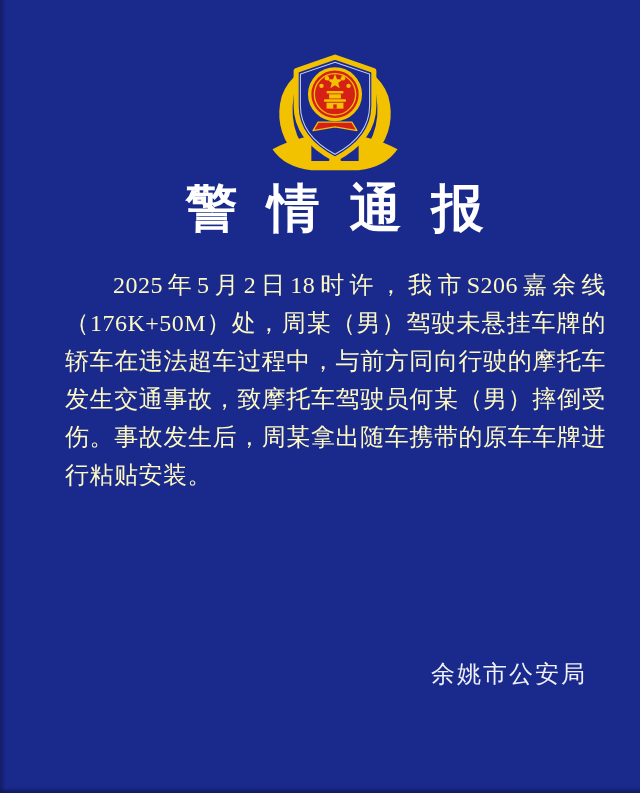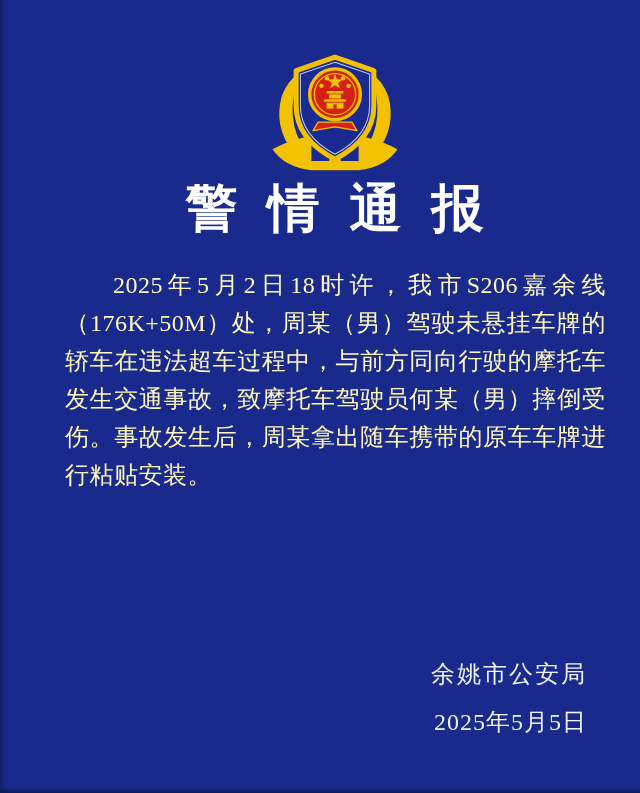--- a/index.html
+++ b/index.html
@@ -108,16 +108,15 @@
   </div>
 
   <h1 class="title">警情通报</h1>
 
   <div class="body-text">
     <p>2025年5月2日18时许，我市S206嘉余线（176K+50M）处，周某（男）驾驶未悬挂车牌的轿车在违法超车过程中，与前方同向行驶的摩托车发生交通事故，致摩托车驾驶员何某（男）摔倒受伤。事故发生后，周某拿出随车携带的原车车牌进行粘贴安装。</p>
   </div>
 
   <div class="sign-block">
     <div class="signature">余姚市公安局</div>
-    <div class="date">2025年5月5日</div>
   </div>
 
 </div>
 
 </body></html>

